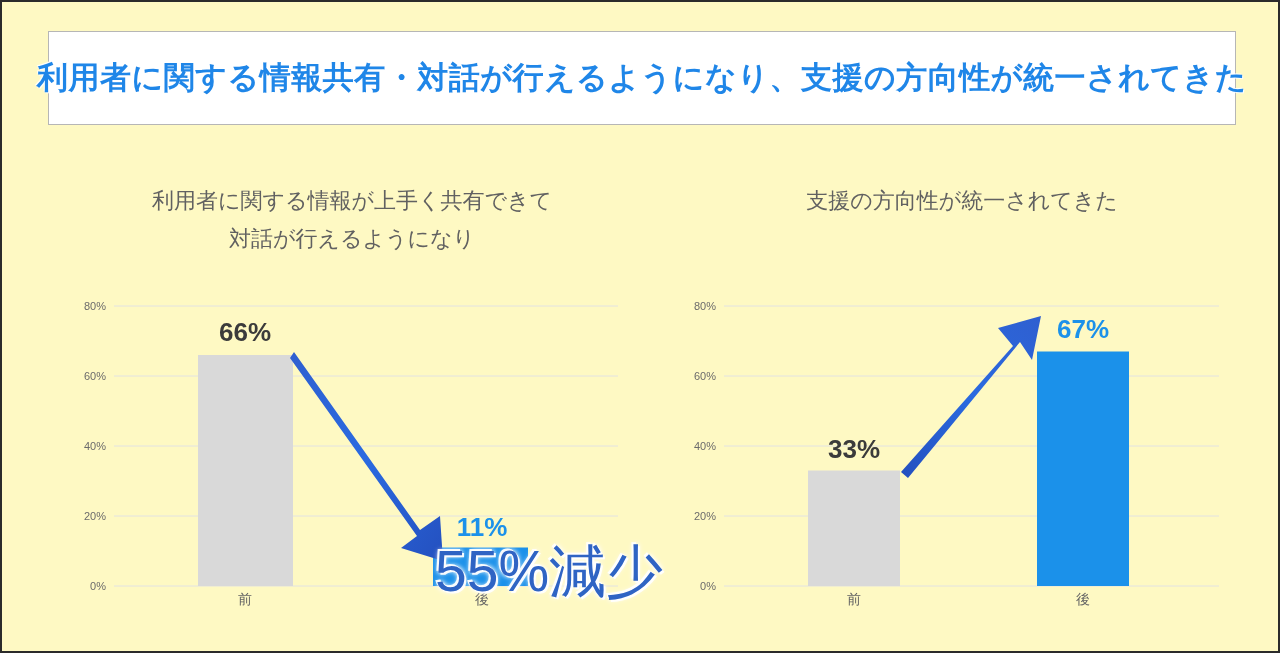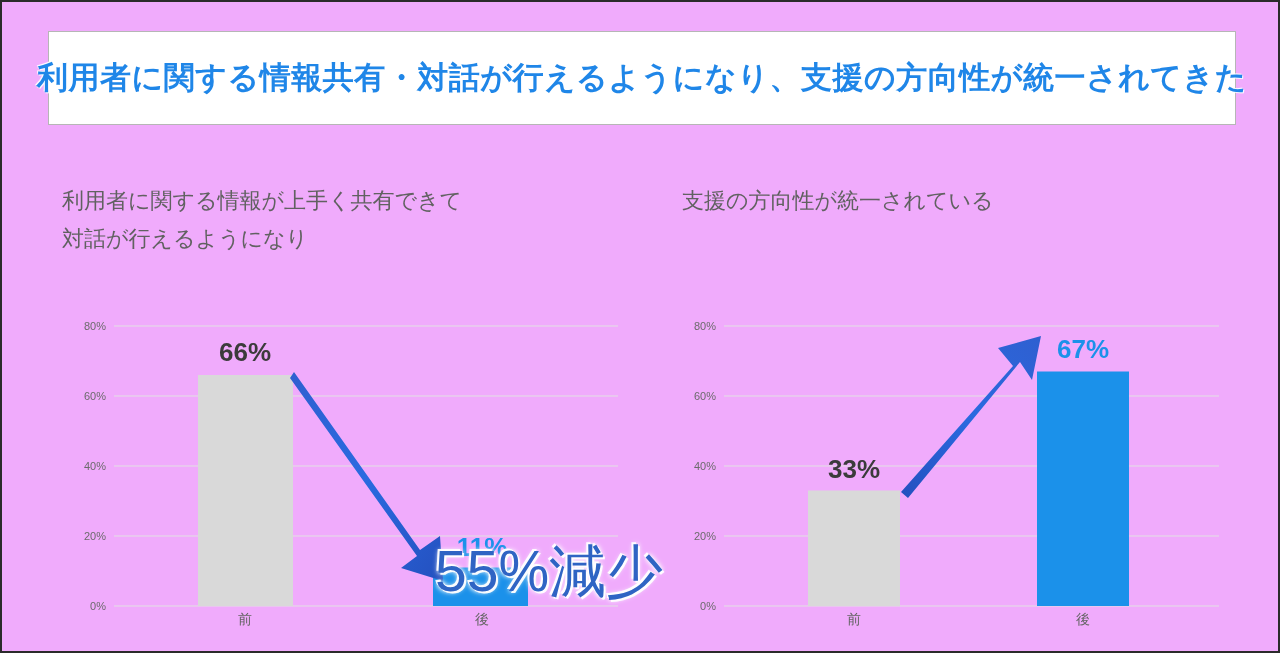--- a/index.html
+++ b/index.html
@@ -11,21 +11,21 @@
     width: 1280px;
     height: 653px;
     font-family: "Liberation Sans", "DejaVu Sans", sans-serif;
     overflow: hidden;
   }
 
   #slide {
     position: relative;
     width: 1280px;
     height: 653px;
-    background: #f0abfc;
+    background: #fef9c3;
     box-sizing: border-box;
     border: 2px solid #2b2b2b;
   }
 
   
   #title-box {
     position: absolute;
     left: 46px;
     top: 29px;
     width: 1188px;
@@ -56,31 +56,32 @@
     height: 470px;
   }
   #panel-left  { left: 60px;  width: 580px; }
   #panel-right { left: 680px; width: 560px; }
 
   .panel-title {
     position: absolute;
     left: 0;
     top: 20px;
     width: 100%;
+    text-align: center;
     font-size: 22px;
     line-height: 38px;
     color: #616161;
     font-weight: normal;
   }
   .panel-title .ln { display: block; }
 
   
   .chart {
     position: absolute;
-    top: 144px;
+    top: 124px;
     left: 0;
     width: 100%;
     height: 320px;
   }
   .chart-svg { display: block; width: 100%; height: 100%; }
 
   .axis-label {
     font-family: "Liberation Sans", "DejaVu Sans", sans-serif;
     font-size: 11px;
     fill: #6b6b6b;
@@ -190,21 +191,21 @@
         </g>
       </svg>
     </div>
 
     <div class="annot" id="annot-left">55%減少</div>
   </div>
 
   <div class="panel" id="panel-right">
 
     <div class="panel-title">
-      <span class="ln">支援の方向性が統一されている</span>
+      <span class="ln">支援の方向性が統一されてきた</span>
     </div>
 
     <div class="chart">
       <svg class="chart-svg" viewBox="0 0 560 320" preserveAspectRatio="none">
 
         <g>
           <line class="gridline" x1="42" y1="20" x2="537" y2="20"></line>
           <line class="gridline" x1="42" y1="90" x2="537" y2="90"></line>
           <line class="gridline" x1="42" y1="160" x2="537" y2="160"></line>
           <line class="gridline" x1="42" y1="230" x2="537" y2="230"></line>

